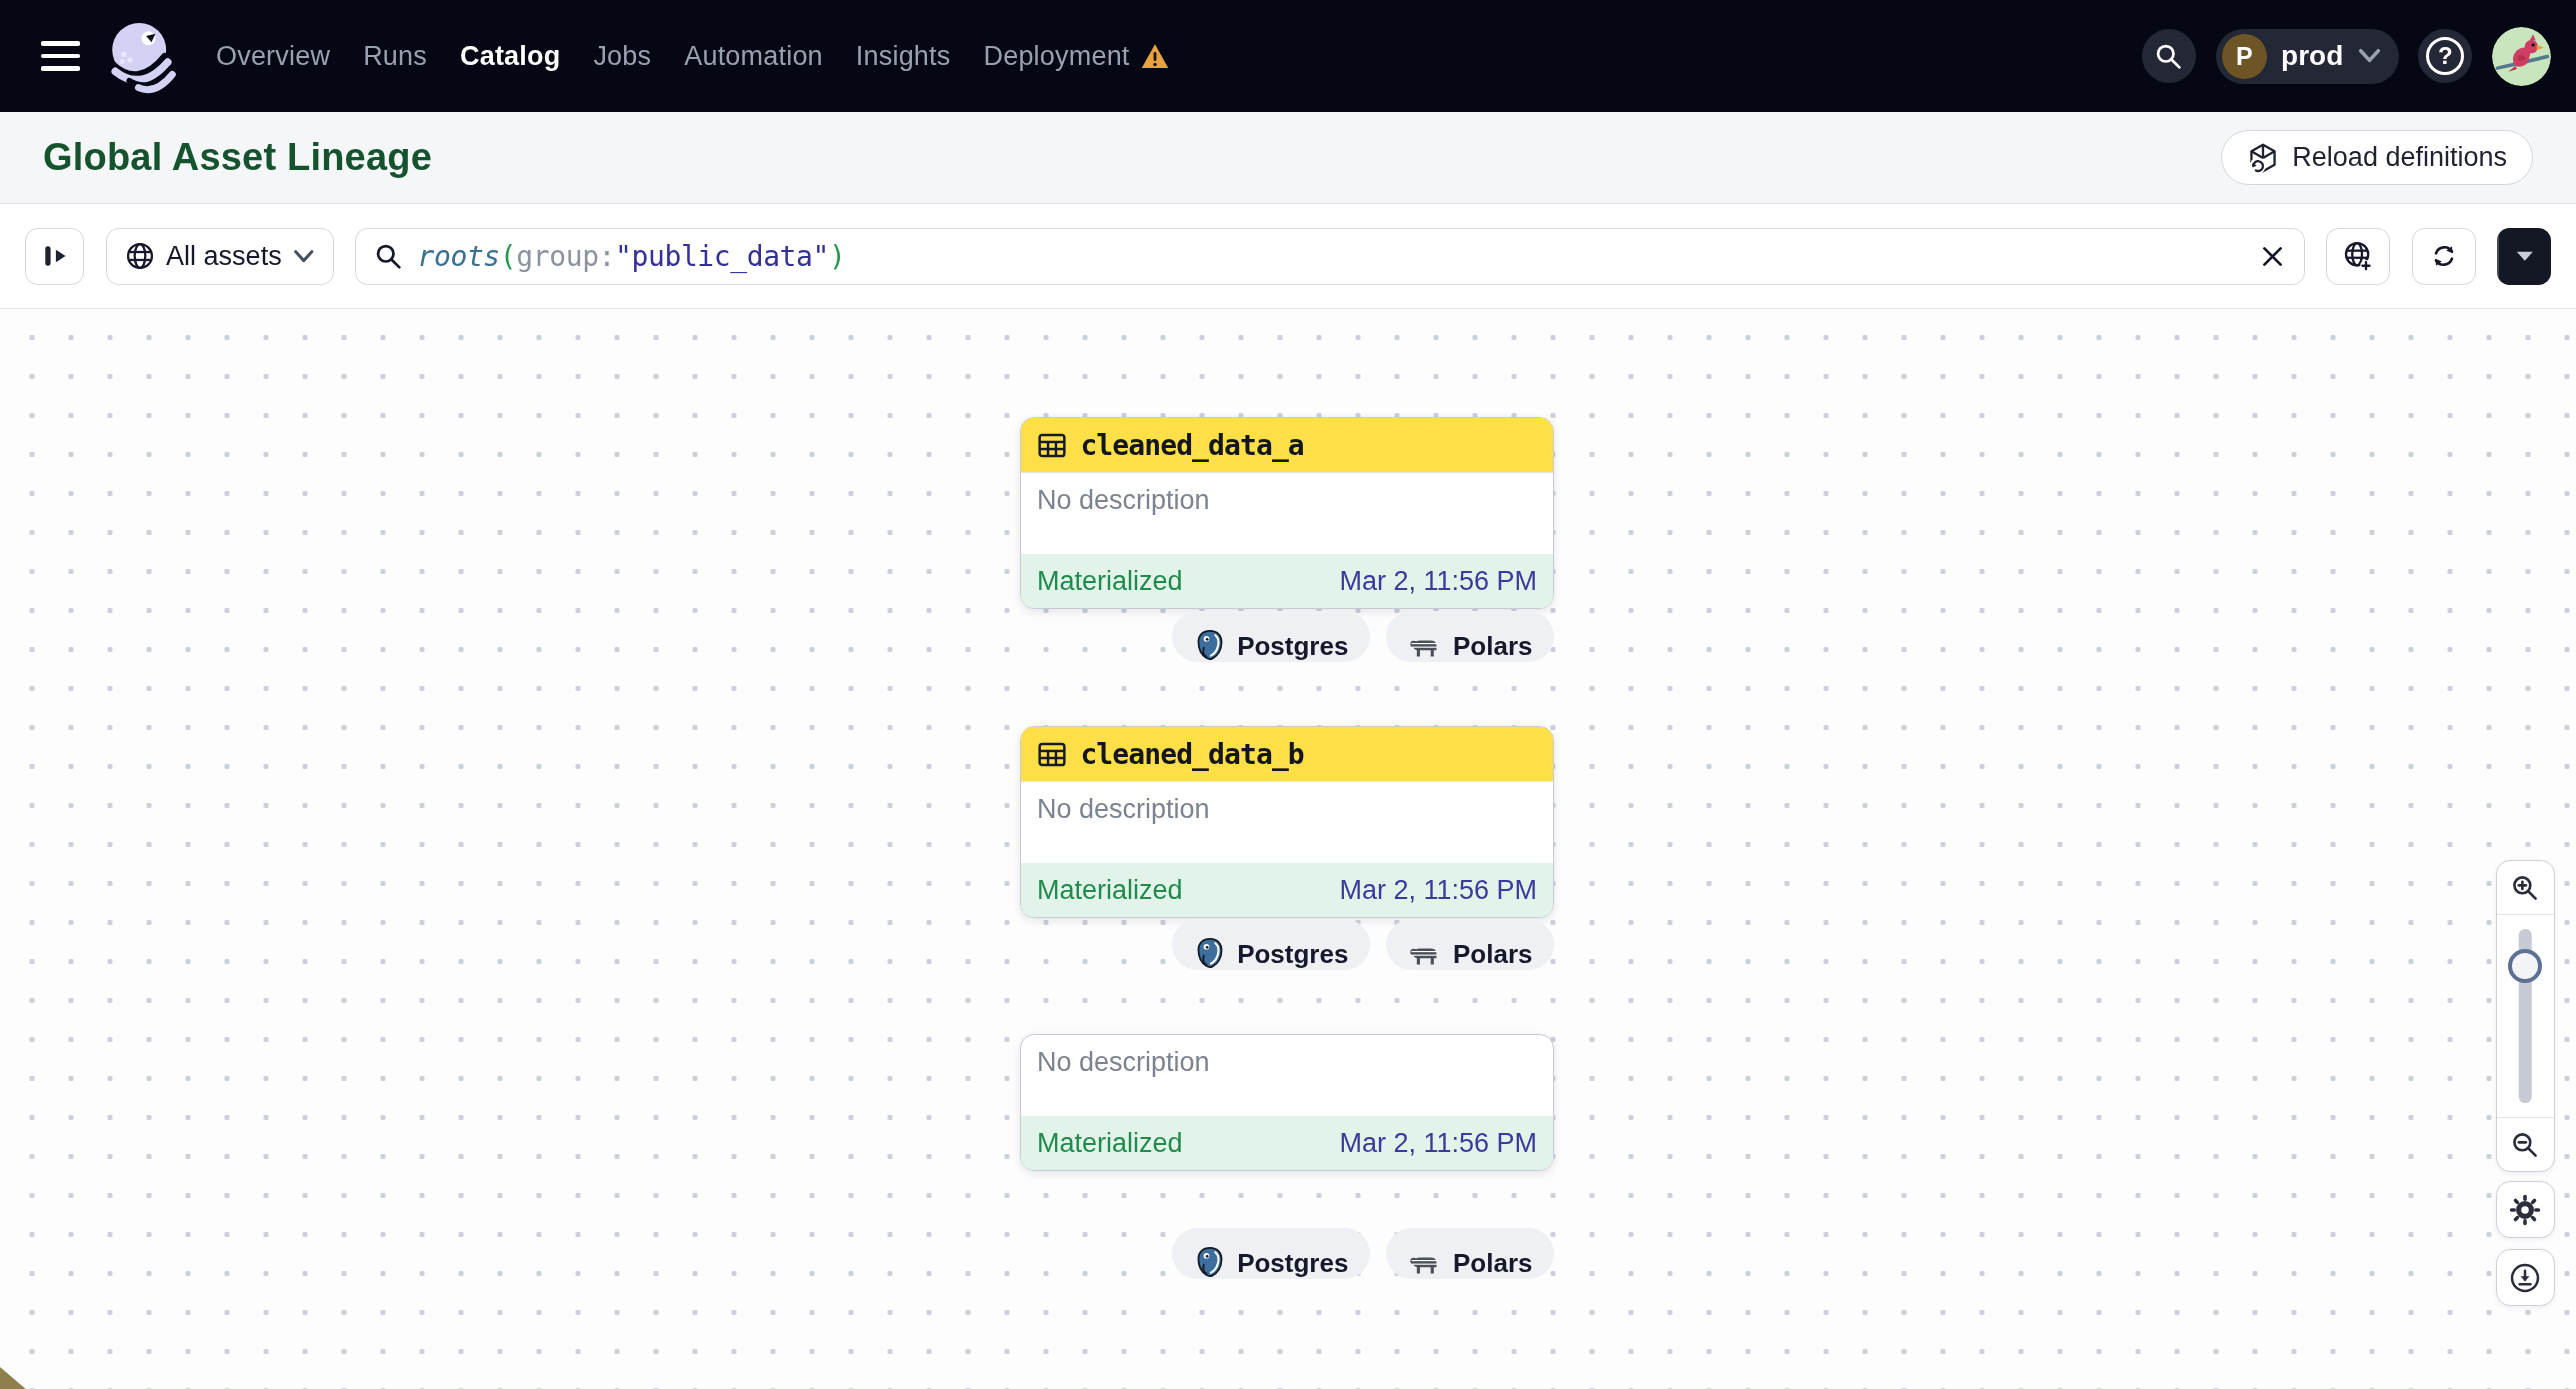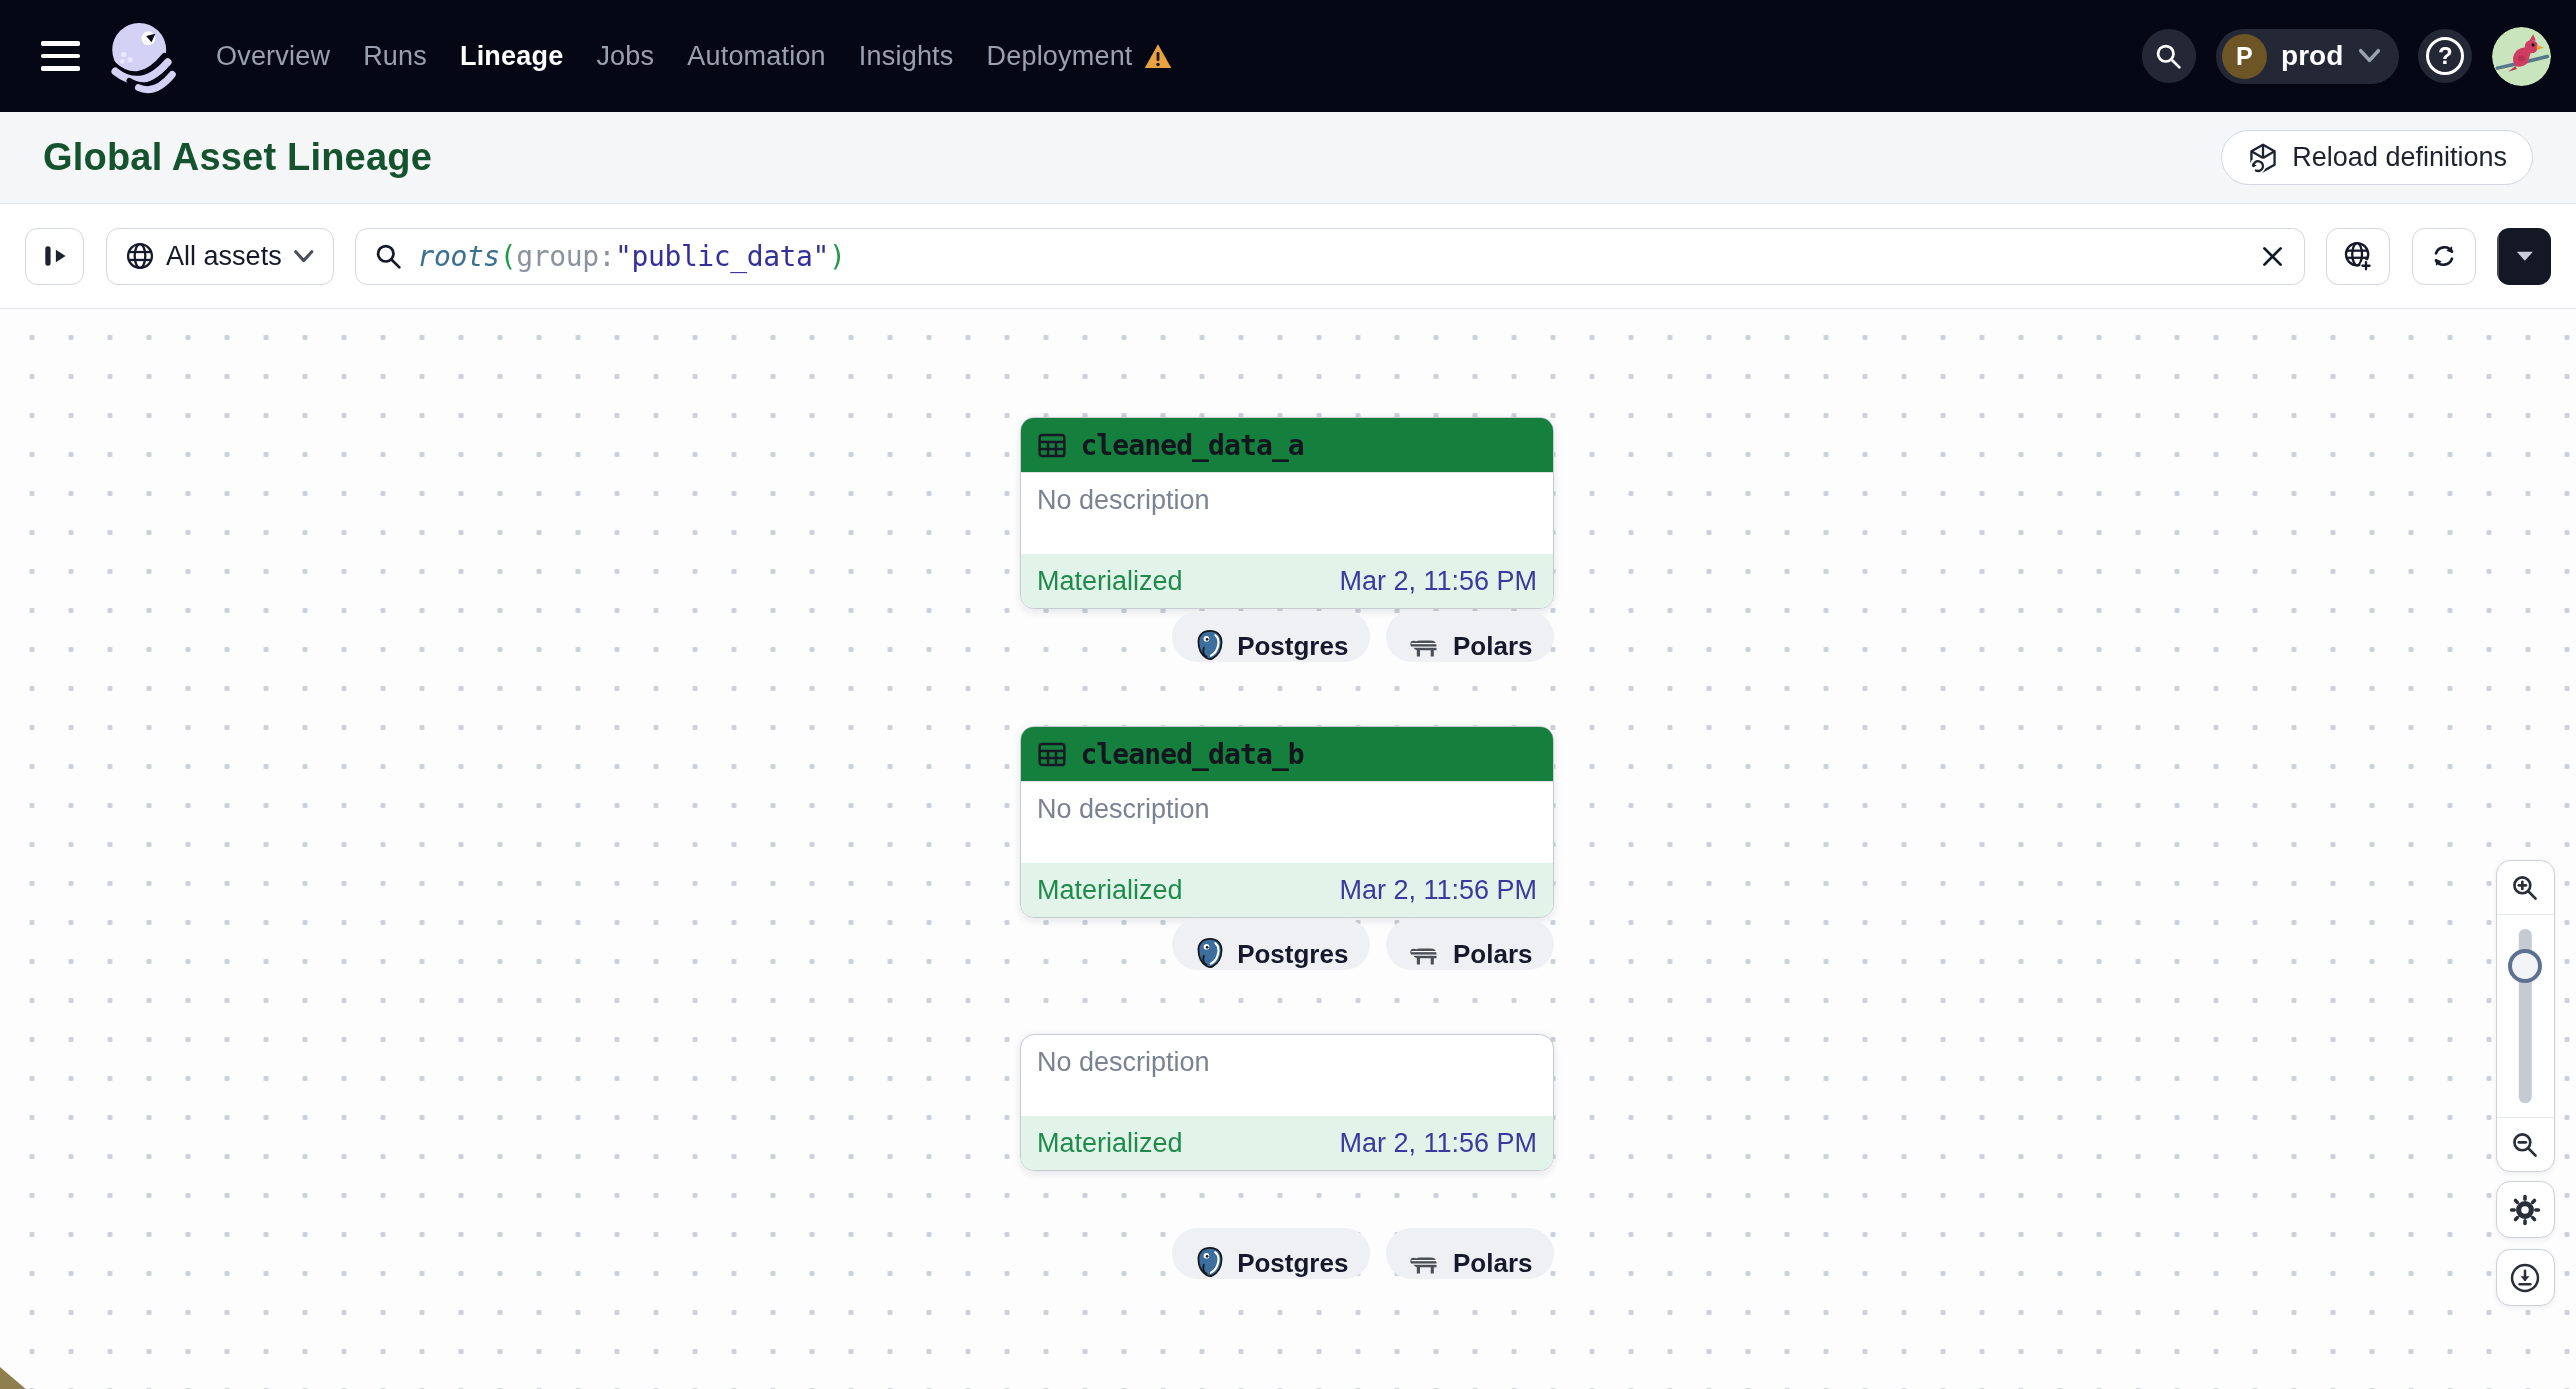--- a/index.html
+++ b/index.html
@@ -44,21 +44,21 @@
   .mat-main { display: flex; align-items: center; gap: 13.4px; padding: 0 25px; font-size: 27px; font-weight: 600; }
   .mat-sep { width: 1.8px; background: rgba(255,255,255,.22); }
   .mat-caret { width: 52px; display: flex; align-items: center; justify-content: center; cursor: pointer; }
 
   
   .canvas { position: relative; height: 1081px; background-color: #fdfdfe;
     background-image: radial-gradient(circle, #ccd0d9 2.7px, transparent 3px);
     background-size: 39px 39px; background-position: 12.5px 9px; }
 
   .asset-node { position: absolute; width: 534px; border: 1.8px solid #c6cad3; border-radius: 14.3px; background: #fff; box-shadow: 0 2.7px 9px rgba(16,24,40,.10); cursor: pointer; }
-  .an-header { height: 55px; background: #15803d; border-bottom: 1.8px solid #e0e3e8; border-radius: 12.5px 12.5px 0 0; display: flex; align-items: center; gap: 13.4px; padding: 0 16px; }
+  .an-header { height: 55px; background: #fde047; border-bottom: 1.8px solid #e0e3e8; border-radius: 12.5px 12.5px 0 0; display: flex; align-items: center; gap: 13.4px; padding: 0 16px; }
   .an-name { font-family: "DejaVu Sans Mono", monospace; font-size: 28px; font-weight: 700; color: #13161f; letter-spacing: -0.9px; }
   .an-desc { height: 54px; display: flex; align-items: center; padding: 0 16px; font-size: 27px; color: #7b8290; }
   .an-status { height: 54px; background: #e2f4e9; border-radius: 0 0 12.5px 12.5px; display: flex; align-items: center; justify-content: space-between; padding: 0 16px; font-size: 27px; margin-top: 27px; }
   .an-status-label { color: #1f8a4c; }
   .an-status-time { color: #3a3a9e; }
 
   .tag-row { position: absolute; width: 534px; display: flex; justify-content: flex-end; gap: 16px; }
   .tag-pill { height: 51px; border-radius: 26px; background: #eef0f3; display: flex; align-items: flex-end; gap: 11.6px; padding: 0 21.5px; font-size: 26px; font-weight: 700; color: #16192c; cursor: pointer; }
 
   
@@ -99,21 +99,21 @@
   </svg>
 
   <nav class="nav-items">
     <span class="nav-item">
         <span>Overview</span>
       </span>
     <span class="nav-item">
         <span>Runs</span>
       </span>
     <span class="nav-item active">
-        <span>Lineage</span>
+        <span>Catalog</span>
       </span>
     <span class="nav-item">
         <span>Jobs</span>
       </span>
     <span class="nav-item">
         <span>Automation</span>
       </span>
     <span class="nav-item">
         <span>Insights</span>
       </span>

